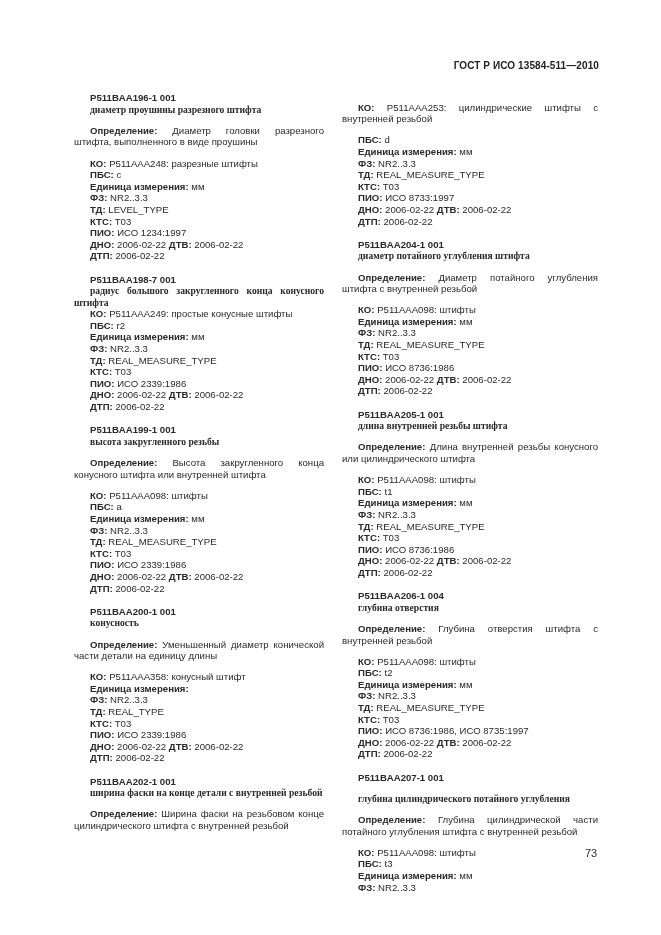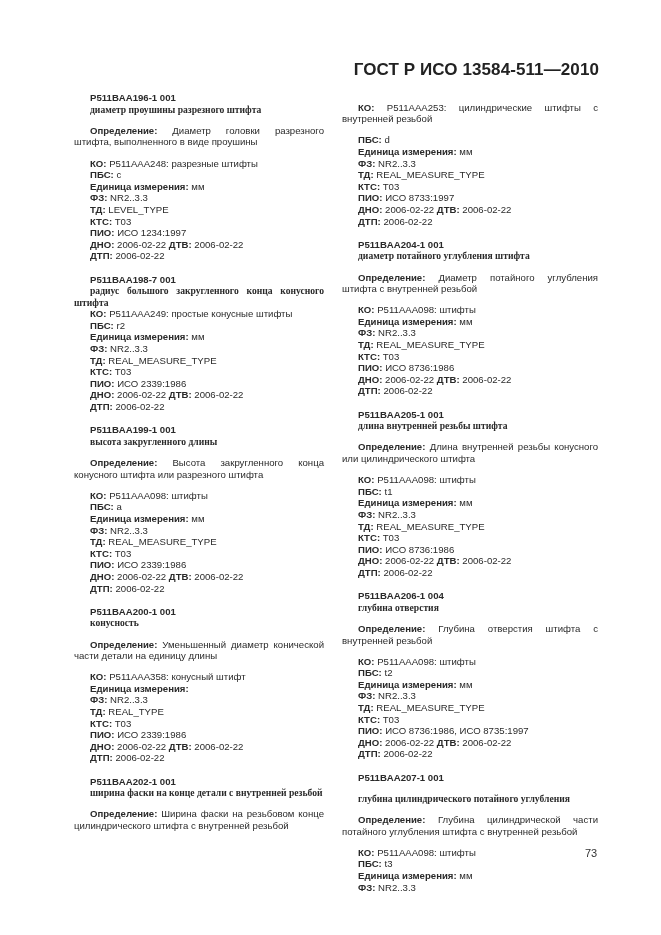--- a/index.html
+++ b/index.html
@@ -1,18 +1,18 @@
 <!DOCTYPE html>
 <html><head>
 <meta charset="utf-8">
 <style>
   html, body { margin: 0; padding: 0; background: #ffffff; }
   body { width: 661px; height: 935px; position: relative; overflow: hidden;
          font-family: "Liberation Sans", sans-serif; color: #2a2a2a; }
-  .header { position: absolute; top: 60px; right: 62px; font-size: 17px; font-weight: bold; color: #222; letter-spacing: 0.1px; }
+  .header { position: absolute; top: 60px; right: 62px; font-size: 10px; font-weight: bold; color: #222; letter-spacing: 0.1px; }
   .col { position: absolute; top: 92px; font-size: 9.6px; line-height: 11.6px; }
   .col.left { left: 74px; width: 250px; }
   .col.right { left: 342px; width: 256px; }
   .entry { margin-bottom: 11.6px; }
   .line { text-indent: 16px; margin: 0; }
   .id { font-weight: bold; }
   .term { font-weight: bold; text-align: justify; text-align-last: left; font-family: Liberation Serif, serif; }
   .def { text-align: justify; text-indent: 16px; }
   .k { font-weight: bold; }
   .page-num { position: absolute; top: 847px; left: 585px; font-size: 11px; color: #333; }
@@ -48,22 +48,22 @@
     <p class="line"><span class="k">ФЗ:</span> <span>NR2..3.3</span></p>
     <p class="line"><span class="k">ТД:</span> <span>REAL_MEASURE_TYPE</span></p>
     <p class="line"><span class="k">КТС:</span> <span>T03</span></p>
     <p class="line"><span class="k">ПИО:</span> <span>ИСО 2339:1986</span></p>
     <p class="line"><span class="k">ДНО:</span> <span>2006-02-22</span> <span class="k">ДТВ:</span> <span>2006-02-22</span></p>
     <p class="line"><span class="k">ДТП:</span> <span>2006-02-22</span></p>
   </div>
 
   <div class="entry">
     <p class="line id">P511BAA199-1 001</p>
-    <p class="line term">высота закругленного длины</p>
-    <p class="def"><span class="k">Определение:</span> <span>Высота закругленного конца конусного штифта или разрезного штифта</span></p>
+    <p class="line term">высота закругленного резьбы</p>
+    <p class="def"><span class="k">Определение:</span> <span>Высота закругленного конца конусного штифта или внутренней штифта</span></p>
     <p class="line"><span class="k">КО:</span> <span>P511AAA098: штифты</span></p>
     <p class="line"><span class="k">ПБС:</span> <span>a</span></p>
     <p class="line"><span class="k">Единица измерения:</span> <span>мм</span></p>
     <p class="line"><span class="k">ФЗ:</span> <span>NR2..3.3</span></p>
     <p class="line"><span class="k">ТД:</span> <span>REAL_MEASURE_TYPE</span></p>
     <p class="line"><span class="k">КТС:</span> <span>T03</span></p>
     <p class="line"><span class="k">ПИО:</span> <span>ИСО 2339:1986</span></p>
     <p class="line"><span class="k">ДНО:</span> <span>2006-02-22</span> <span class="k">ДТВ:</span> <span>2006-02-22</span></p>
     <p class="line"><span class="k">ДТП:</span> <span>2006-02-22</span></p>
   </div>

